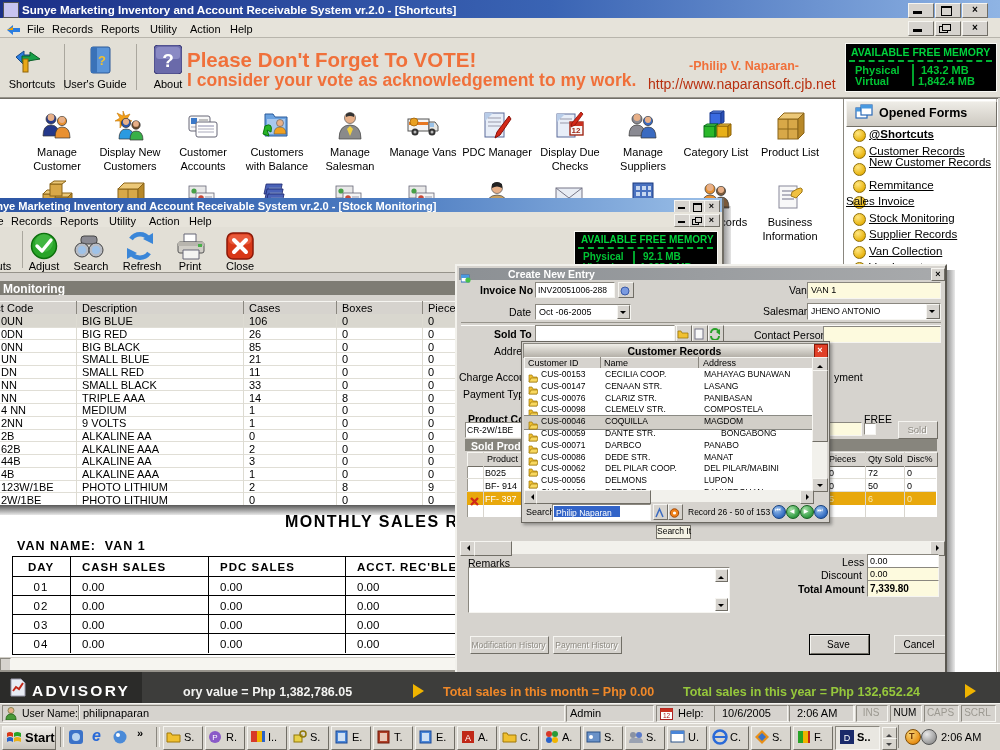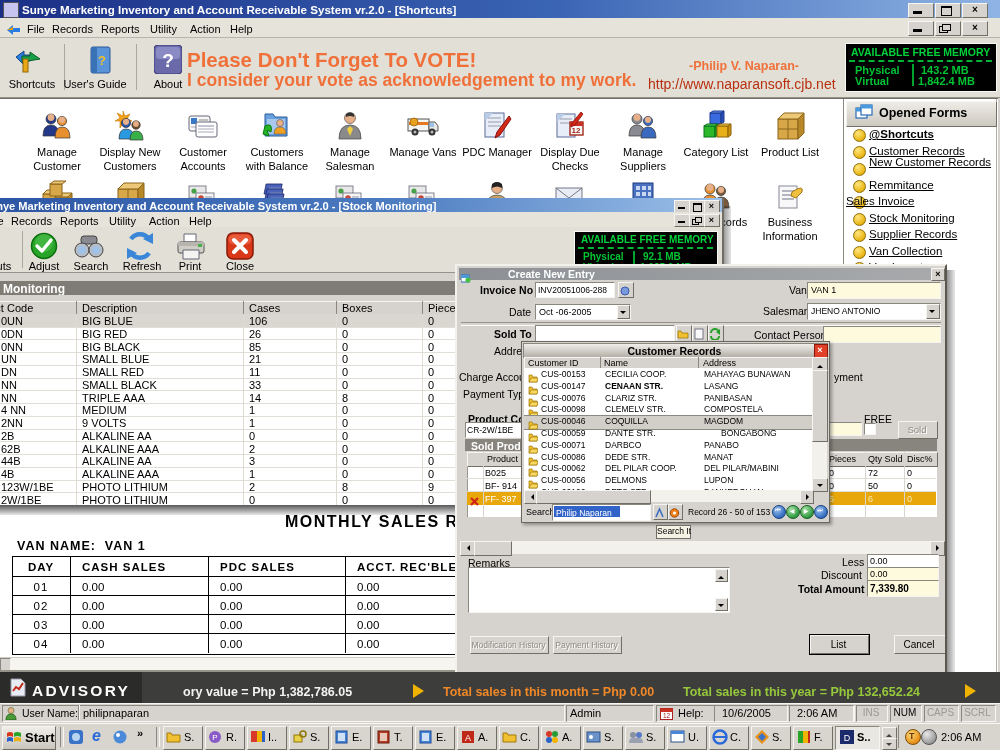--- a/index.html
+++ b/index.html
@@ -690,21 +690,21 @@
 <div class="ab nw b" style="left:341px;top:317px;font-size:10.5px;">Total Amount</div>
 <div class="ab sk" style="left:410px;top:314px;width:70px;height:15px;background:#fdfade;"></div>
 <div class="ab nw b" style="left:413px;top:317px;font-size:10px;">7,339.80</div>
 <div class="ab rz" style="left:13px;top:370px;width:77px;height:16px;background:#d6d3ce;">
         <div class="ab nw ct" style="left:0;top:3px;width:75px;font-size:8.5px;color:#8e8b83;text-shadow:1px 1px 0 #fff;">Modification History</div>
       </div>
 <div class="ab rz" style="left:96px;top:370px;width:67px;height:16px;background:#d6d3ce;">
         <div class="ab nw ct" style="left:0;top:3px;width:65px;font-size:8.5px;color:#8e8b83;text-shadow:1px 1px 0 #fff;">Payment History</div>
       </div>
 <div class="ab rz" style="left:353px;top:369px;width:57px;height:17px;background:#d6d3ce;border-width:1px;outline:1px solid #000;">
-        <div class="ab nw ct" style="left:0;top:3px;width:55px;font-size:10px;">List</div>
+        <div class="ab nw ct" style="left:0;top:3px;width:55px;font-size:10px;">Save</div>
       </div>
 <div class="ab rz" style="left:437px;top:369px;width:50px;height:17px;background:#d6d3ce;">
         <div class="ab nw ct" style="left:0;top:3px;width:48px;font-size:10px;">Cancel</div>
       </div>
 </div>
 <div class="ab" style="left:521px;top:341px;width:307px;height:180px;background:#d6d3ce;border:1px solid #6a6760;box-shadow:2px 2px 3px rgba(40,40,40,0.4);">
 <div class="ab" style="left:1px;top:1px;width:303px;height:13px;background:linear-gradient(180deg,#f0eee8,#b4b0a8);border:1px solid #8a877f;"></div>
 <div class="ab nw b ct" style="left:1px;top:3px;width:303px;font-size:10.5px;">Customer Records</div>
 <div class="ab" style="left:292px;top:2px;width:12px;height:12px;background:#e04028;border:1px solid #8a1808;">
         <div class="ab b ct" style="left:0;top:0;width:10px;font-size:9px;color:#fff;line-height:11px;">×</div>
@@ -721,21 +721,21 @@
             <path d="M1 9 L3 5 L10 5 L9 9 Z" fill="#f8d860" stroke="#a07808" stroke-width="0.7"></path>
           </svg></div>
 <div class="ab nw" style="left:17px;top:1px;font-size:8.5px;">CUS-00153</div>
 <div class="ab nw" style="left:81px;top:1px;font-size:8.5px;">CECILIA COOP.</div>
 <div class="ab nw" style="left:180px;top:1px;font-size:8.5px;">MAHAYAG BUNAWAN</div>
 <div class="ab" style="left:4px;top:12.8px;width:10px;height:10px;"><svg width="10" height="10">
             <path d="M1 2 L4 2 L5 4 L9 4 L9 9 L1 9 Z" fill="#f0c030" stroke="#a07808" stroke-width="0.7"></path>
             <path d="M1 9 L3 5 L10 5 L9 9 Z" fill="#f8d860" stroke="#a07808" stroke-width="0.7"></path>
           </svg></div>
 <div class="ab nw" style="left:17px;top:12.8px;font-size:8.5px;">CUS-00147</div>
-<div class="ab nw" style="left:81px;top:12.8px;font-size:8.5px;font-weight:bold;">CENAAN STR.</div>
+<div class="ab nw" style="left:81px;top:12.8px;font-size:8.5px;">CENAAN STR.</div>
 <div class="ab nw" style="left:180px;top:12.8px;font-size:8.5px;">LASANG</div>
 <div class="ab" style="left:4px;top:24.6px;width:10px;height:10px;"><svg width="10" height="10">
             <path d="M1 2 L4 2 L5 4 L9 4 L9 9 L1 9 Z" fill="#f0c030" stroke="#a07808" stroke-width="0.7"></path>
             <path d="M1 9 L3 5 L10 5 L9 9 Z" fill="#f8d860" stroke="#a07808" stroke-width="0.7"></path>
           </svg></div>
 <div class="ab nw" style="left:17px;top:24.6px;font-size:8.5px;">CUS-00076</div>
 <div class="ab nw" style="left:81px;top:24.6px;font-size:8.5px;">CLARIZ STR.</div>
 <div class="ab nw" style="left:180px;top:24.6px;font-size:8.5px;">PANIBASAN</div>
 <div class="ab" style="left:4px;top:36.400000000000006px;width:10px;height:10px;"><svg width="10" height="10">
             <path d="M1 2 L4 2 L5 4 L9 4 L9 9 L1 9 Z" fill="#f0c030" stroke="#a07808" stroke-width="0.7"></path>

